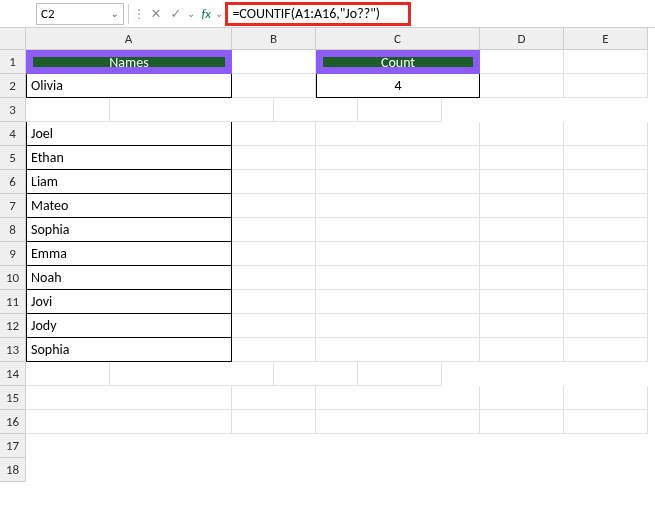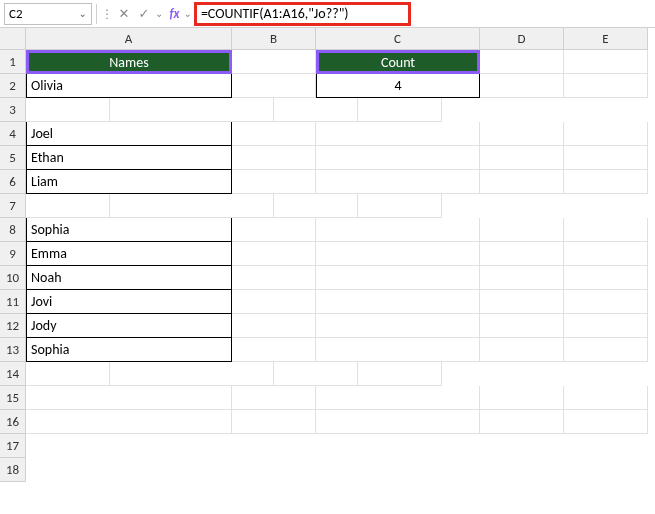--- a/index.html
+++ b/index.html
@@ -24,20 +24,21 @@
     }
     .name-box {
       width: 88px;
       height: 22px;
       border: 1px solid #c0c0c0;
       background: #ffffff;
       display: flex;
       align-items: center;
       padding: 0 4px;
       font-size: 13px;
+      margin-left: 32px;
     }
     .name-box-text {
       flex: 1;
     }
     .dropdown-arrow {
       font-size: 10px;
       color: #666;
     }
     .fb-divider {
       width: 1px;
@@ -56,23 +57,22 @@
       height: 18px;
       display: flex;
       align-items: center;
       justify-content: center;
       color: #888;
       font-size: 13px;
     }
     .fx-label {
       font-style: italic;
       font-size: 13px;
-      color: #8b5cf6;
+      color: #0f766e;
       padding: 0 4px;
-      font-weight: bold;
     }
     .formula-input-wrapper {
       flex: 1;
       height: 24px;
       border: 3px solid #e8291f;
       display: flex;
       align-items: center;
       padding: 0 4px;
       margin-left: 2px;
       margin-right: 240px;
@@ -138,21 +138,21 @@
     .col-A { width: 206px; }
     .col-B { width: 84px; }
     .col-C { width: 164px; }
     .col-D { width: 84px; }
     .col-E { width: 84px; }
     .header-cell {
       background: #1e5d2a;
       color: #ffffff;
       justify-content: center;
       font-weight: normal;
-      border: 3px solid #8b5cf6;
+      border: 7px solid #8b5cf6;
     }
     .data-cell {
       border: 1px solid #000;
       border-top: none;
     }
     .count-value-cell {
       justify-content: center;
       border: 1px solid #000;
       border-top: none;
     }
@@ -254,20 +254,21 @@
         <div class="cell col-E"></div>
       </div>
       <div class="grid-row">
         <div class="cell col-A data-cell">Liam</div>
         <div class="cell col-B"></div>
         <div class="cell col-C"></div>
         <div class="cell col-D"></div>
         <div class="cell col-E"></div>
       </div>
       <div class="grid-row">
+        <div class="cell col-A data-cell">Mateo</div>
         <div class="cell col-B"></div>
         <div class="cell col-C"></div>
         <div class="cell col-D"></div>
         <div class="cell col-E"></div>
       </div>
       <div class="grid-row">
         <div class="cell col-A data-cell">Sophia</div>
         <div class="cell col-B"></div>
         <div class="cell col-C"></div>
         <div class="cell col-D"></div>

